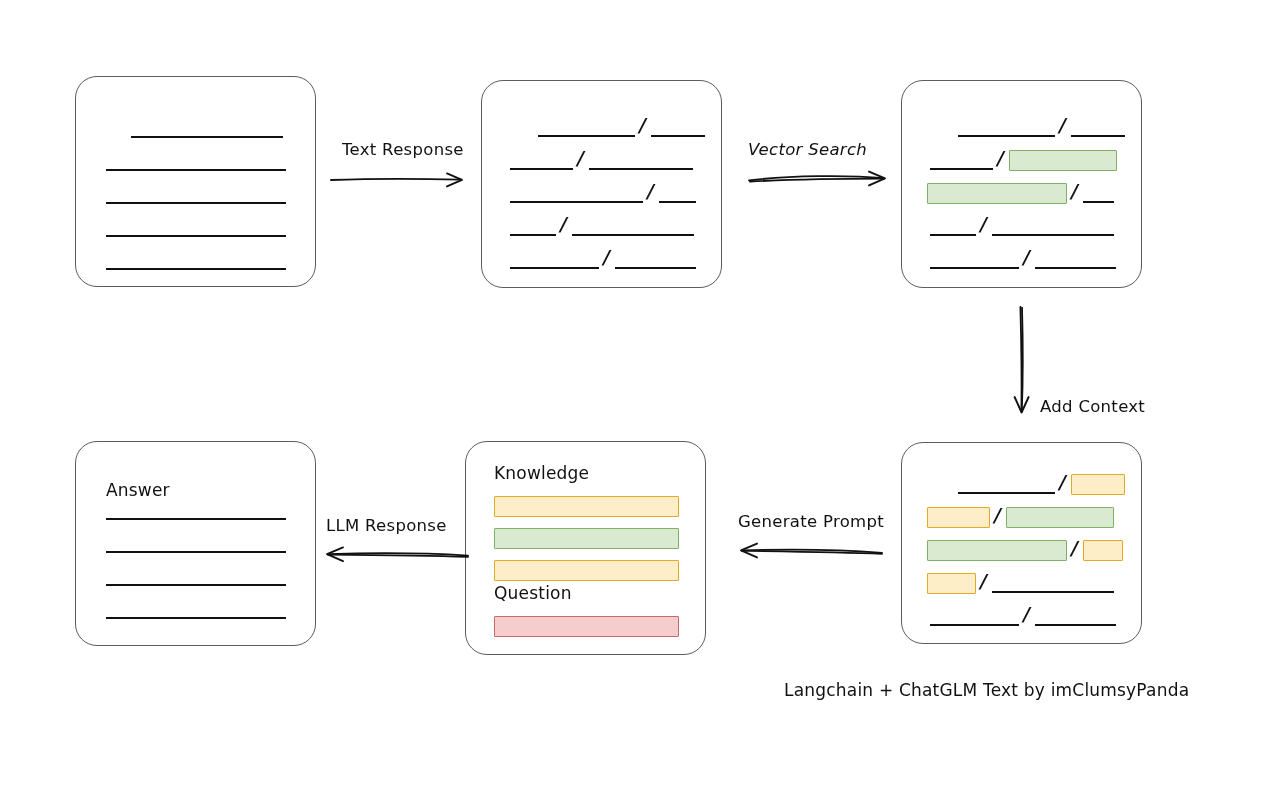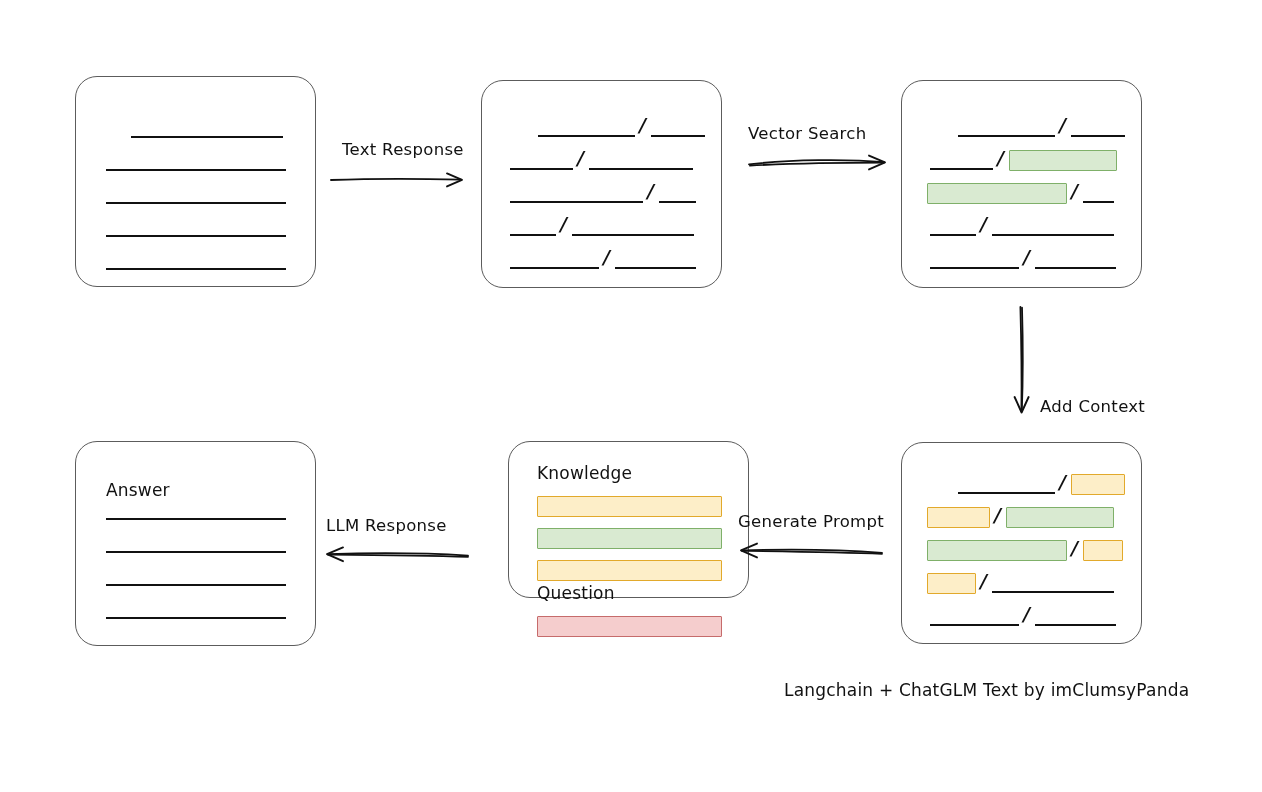--- a/index.html
+++ b/index.html
@@ -226,21 +226,21 @@
           <div class="seg-line" style="width: 122px;"></div>
         </div>
         <div class="row" style="left: 28px; top: 160px; height: 26px;">
           <div class="seg-line" style="width: 89px;"></div>
           <span class="slash">/</span>
           <div class="seg-line" style="width: 81px;"></div>
         </div>
       </div>
   </div>
 
-  <div class="doc-box" id="box-prompt" style="left:508px; top:441px; width:241px; height:157px;text-align:center;">
+  <div class="doc-box" id="box-prompt" style="left:465px; top:441px; width:241px; height:214px;text-align:center;">
 
     <div class="box-heading" style="left:28px; top:21px;">Knowledge</div>
 
     <div id="knowledge-bars">
         <div class="seg-box yellow" style="position: absolute; left: 28px; top: 54px; width: 185px;"></div>
         <div class="seg-box green" style="position: absolute; left: 28px; top: 86px; width: 185px;"></div>
         <div class="seg-box yellow" style="position: absolute; left: 28px; top: 118px; width: 185px;"></div>
       </div>
 
     <div class="box-heading" style="left:28px; top:141px;">Question</div>
@@ -269,21 +269,21 @@
   </div>
 
   <div class="arrow-group" style="left:330px; top:150px;">
     <div class="arrow-label" style="left:12px; top:-10px;">Text Response</div>
     <svg width="140" height="46" viewBox="0 0 140 46" aria-hidden="true">
       <path d="M1,30 C40,28.6 95,28.8 131,29.6" fill="none" stroke="#111111" stroke-width="1.9" stroke-linecap="round"></path>
       <path d="M117,23.4 L132,29.8 L117,36.4" fill="none" stroke="#111111" stroke-width="1.9" stroke-linecap="round" stroke-linejoin="round"></path>
     </svg>
   </div>
 
-  <div class="arrow-group" style="left:748px; top:132px;">
+  <div class="arrow-group" style="left:748px; top:148px;font-style:italic;">
     <div class="arrow-label" style="left:0px; top:-8px;">Vector Search</div>
     <svg width="145" height="48" viewBox="0 0 145 48" aria-hidden="true">
       <path d="M1,32.4 C42,27.4 100,27.0 136,30.2" fill="none" stroke="#111111" stroke-width="1.8" stroke-linecap="round"></path>
       <path d="M2,33.6 C44,31.4 102,30.6 136,30.6" fill="none" stroke="#111111" stroke-width="1.8" stroke-linecap="round"></path>
       <path d="M121,23.6 L137,30.4 L121,37.4" fill="none" stroke="#111111" stroke-width="1.9" stroke-linecap="round" stroke-linejoin="round"></path>
     </svg>
   </div>
 
   <div class="arrow-group" style="left:1006px; top:305px;">
     <div class="arrow-label" style="left:34px; top:48px;margin-top:44px;">Add Context</div>

